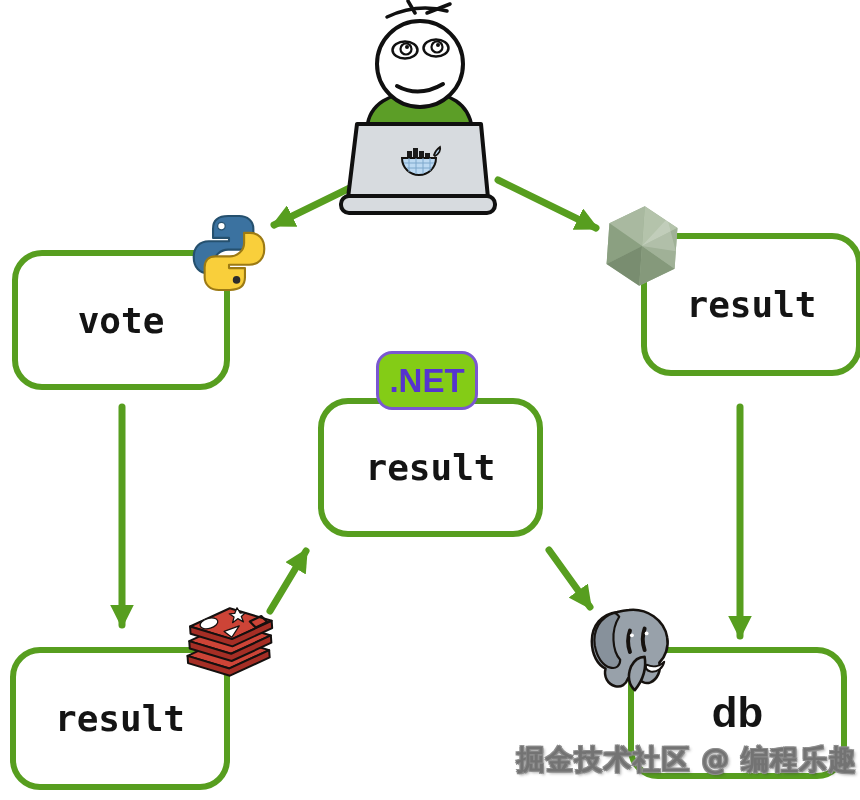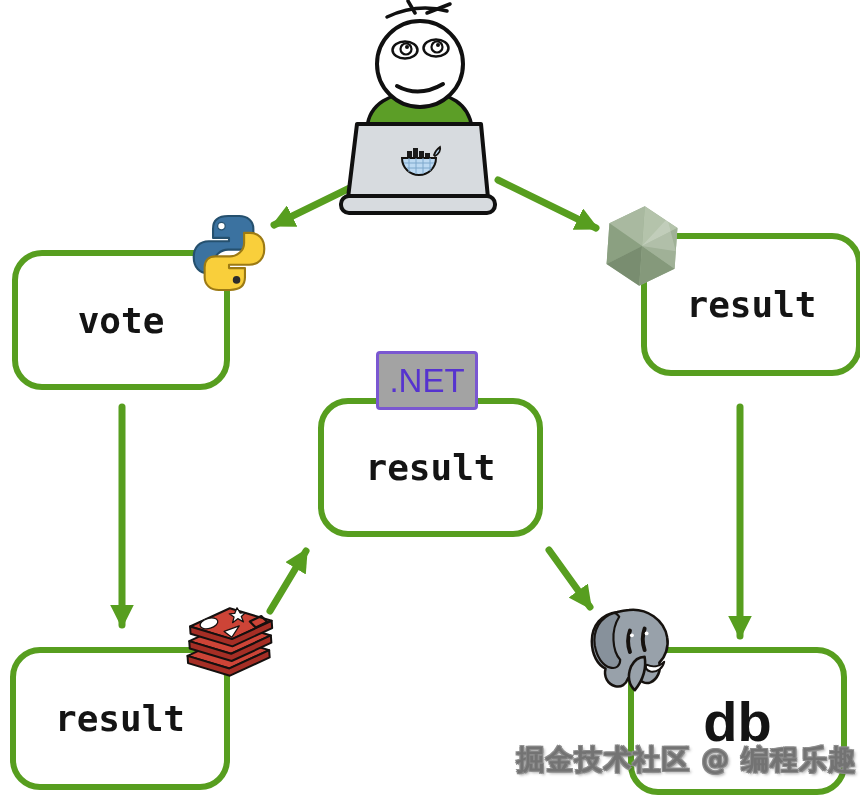--- a/index.html
+++ b/index.html
@@ -14,28 +14,28 @@
   .service-box{
     position:absolute;box-sizing:border-box;
     border:6px solid var(--green);border-radius:30px;background:#fff;
     display:flex;align-items:center;justify-content:center;
     font-weight:700;font-size:36px;color:var(--ink);z-index:1;
   }
   #box-vote  {left:12px;  top:250px; width:218px; height:140px;}
   #box-result{left:629px; top:233px; width:221px; height:143px;margin-left:12px;}
   #box-worker{left:318px; top:398px; width:225px; height:139px;}
   #box-redis {left:10px;  top:647px; width:220px; height:143px;}
-  #box-db    {left:628px; top:647px; width:219px; height:148px;
-              font-family:"Liberation Sans",sans-serif;font-size:56px;align-items:center;}
+  #box-db    {left:628px; top:647px; width:219px; height:132px;
+              font-family:"Liberation Sans",sans-serif;font-size:42px;align-items:center;}
   #dotnet-badge{
     position:absolute;left:376px;top:351px;width:102px;height:59px;
-    box-sizing:border-box;border:3px solid #7a57d1;border-radius:4px;
-    background:#a3a3a3;color:#5633cf;z-index:5;
+    box-sizing:border-box;border:3px solid #7a57d1;border-radius:16px;
+    background:#84cc16;color:#5633cf;z-index:5;
     display:flex;align-items:center;justify-content:center;
-    font-family:"Liberation Sans",sans-serif;font-weight:400;font-size:33px;
+    font-family:"Liberation Sans",sans-serif;font-weight:700;font-size:33px;
   }
   .icon{position:absolute;z-index:6;line-height:0;}
   #icon-python    {left:187px;top:211px;}
   #icon-nodejs    {left:605px;top:205px;}
   #icon-redis     {left:182px;top:600px;}
   #icon-postgresql{left:584px;top:606px;}
   #person         {left:335px;top:0;z-index:3;}
   #arrow-layer{position:absolute;left:0;top:0;z-index:2;}
   #watermark{
     position:absolute;right:3px;top:741px;z-index:10;

